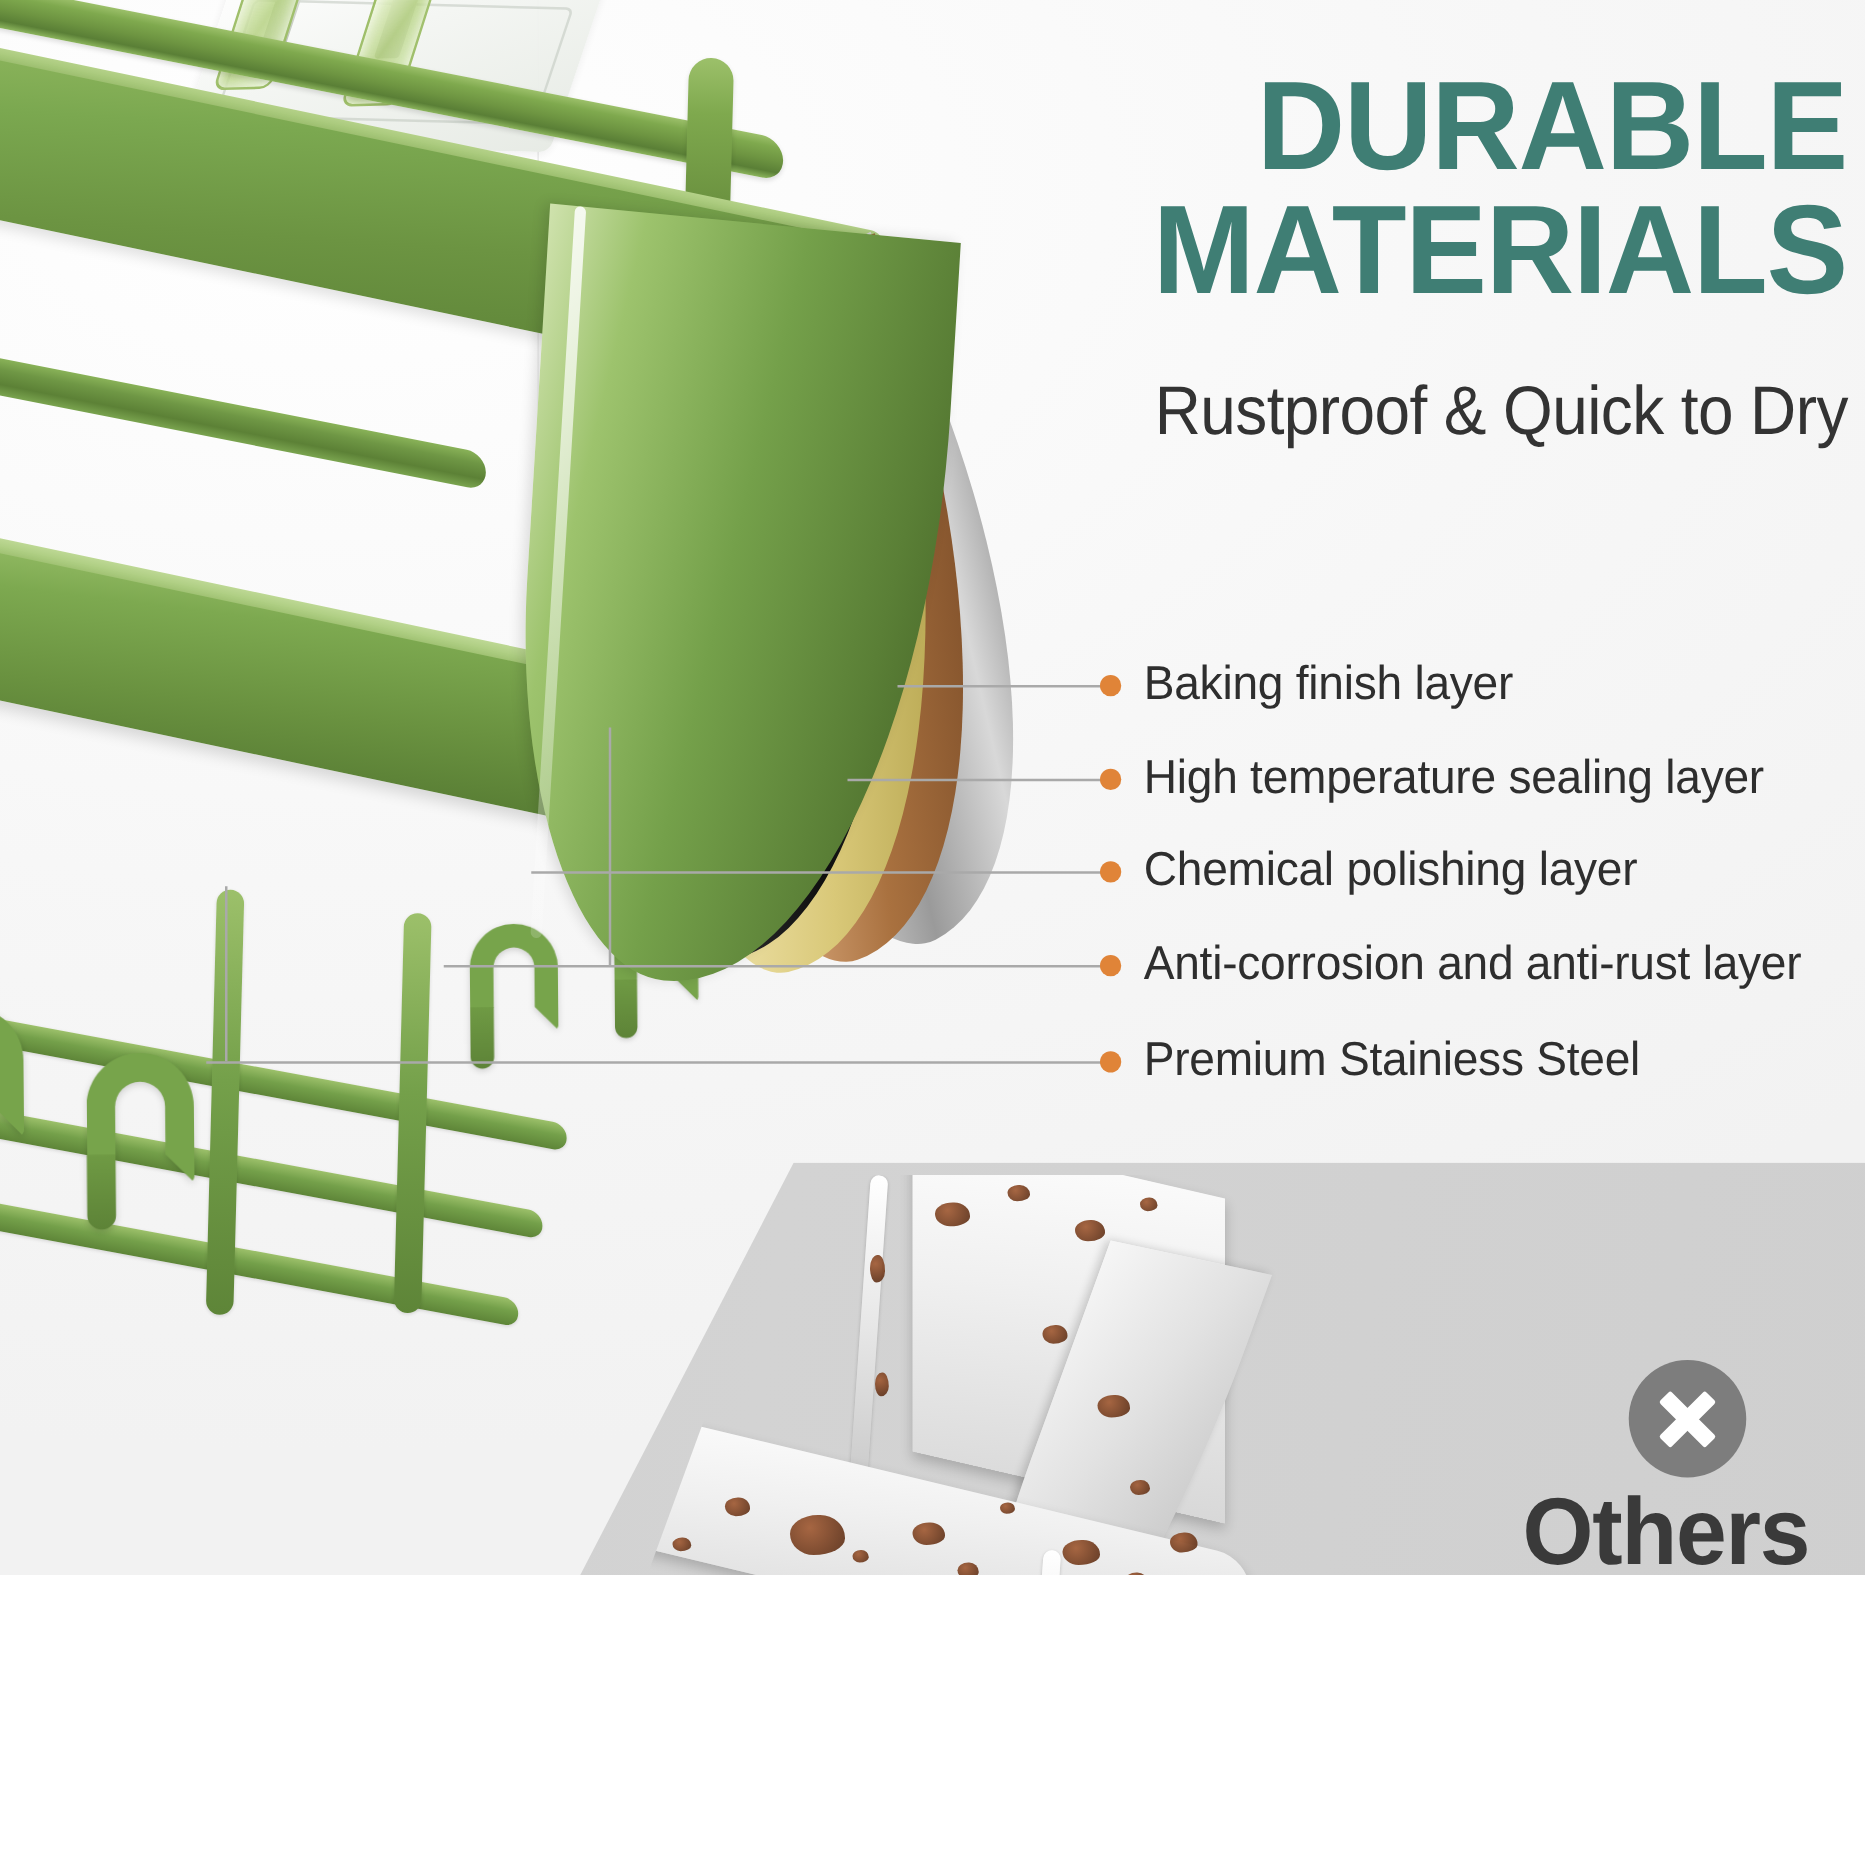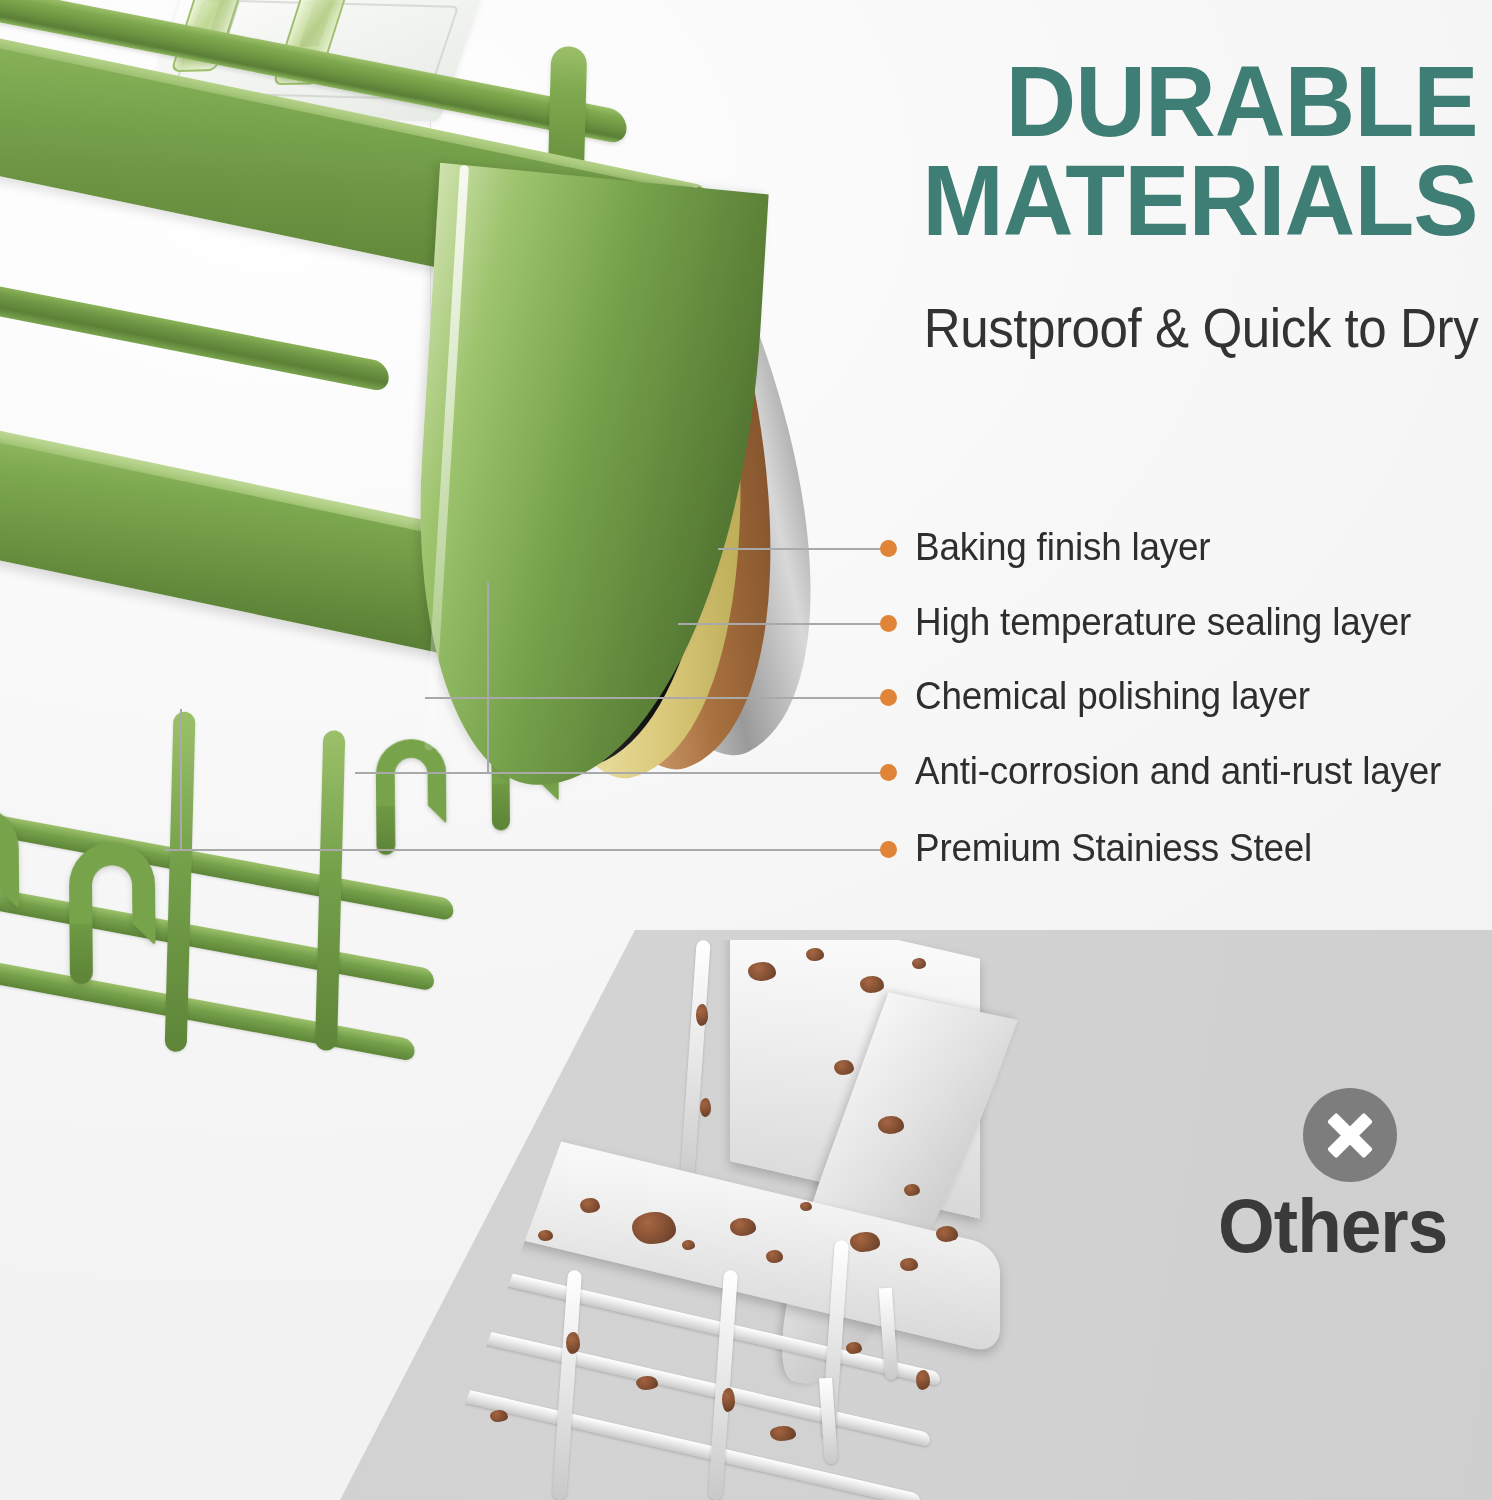--- a/index.html
+++ b/index.html
@@ -4,21 +4,21 @@
 <title>Durable Materials</title>
 <style>
   * { margin:0; padding:0; box-sizing:border-box; }
   html,body{ background:#ffffff; }
   body{
     font-family:"Liberation Sans", sans-serif;
     -webkit-font-smoothing:antialiased;
   }
   #stage{
     position:relative;
-    width:1492px; height:1500px;
+    width:1492px; height:1260px;
     background:#fde047;
     overflow:hidden;
   }
 
   
   .bg-wash{
     position:absolute; inset:0;
     background:
       radial-gradient(120% 80% at 18% 12%, #ffffff 0%, #f7f7f7 55%, #f2f2f2 100%);
   }

